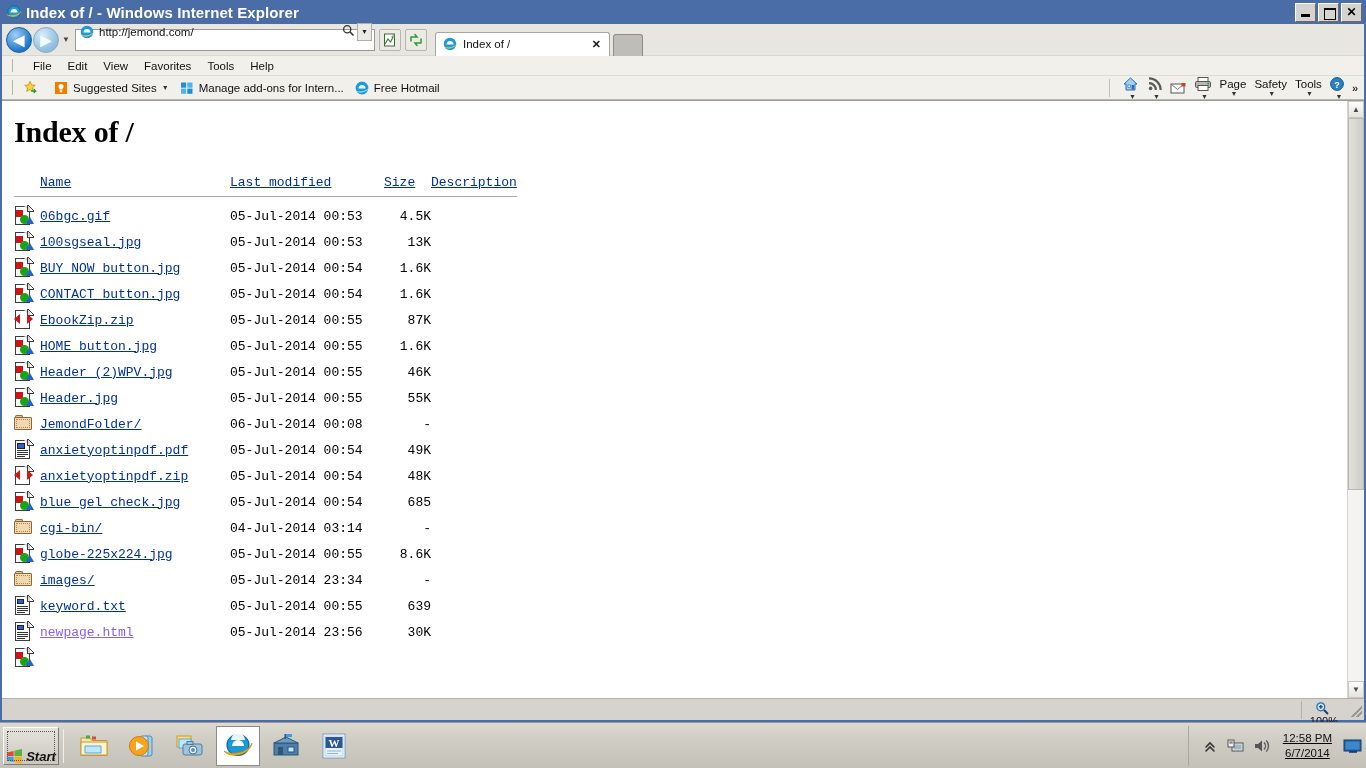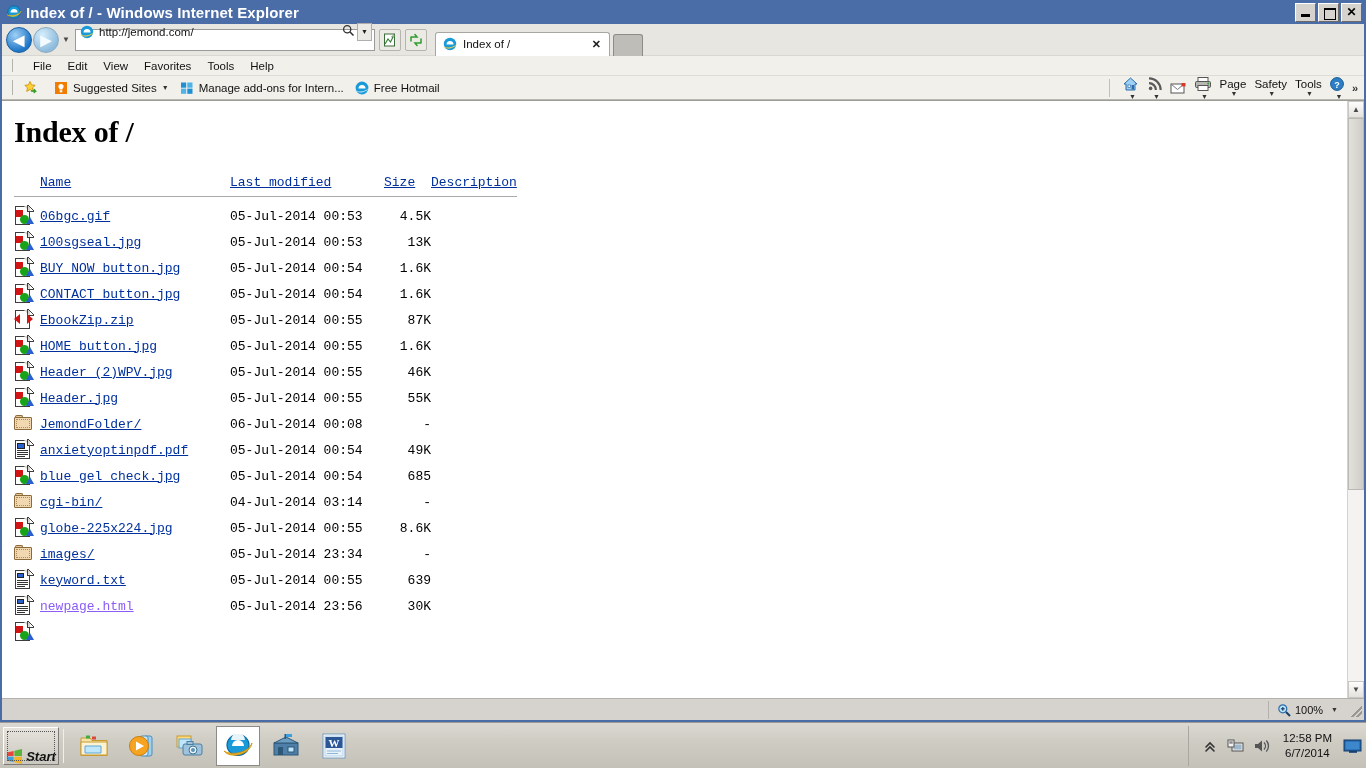--- a/index.html
+++ b/index.html
@@ -282,21 +282,21 @@
   #statusbar {
     height: 22px; flex:0 0 22px;
     background: #d6d3ce;
     border-top: 1px solid #b3b1ac;
     display:flex; align-items:center;
     padding: 0 2px 0 6px;
   }
   #statusbar .sb-left { flex:1 1 auto; font-size:11px; color:#222; }
   #zoombox {
     display:flex; align-items:center;
-    border-left:1px solid #b3b1ac; padding:0 6px 0 8px; height:18px;
+    border-left:1px solid #b3b1ac; padding:0 6px 0 8px; height:18px;flex-direction:column;
   }
   #zoombox .zicon { width:14px; height:14px; margin-right:4px; }
   #zoombox .zlabel { font-size:11px; color:#111; }
   #zoombox .zcaret { font-size:7px; color:#333; margin-left:8px; }
   #grip {
     width:14px; height:14px; margin-left:4px;
     background:
       linear-gradient(135deg, transparent 60%, #9a9894 60%, #9a9894 70%, transparent 70%),
       linear-gradient(135deg, transparent 78%, #9a9894 78%, #9a9894 88%, transparent 88%);
   }
@@ -325,20 +325,21 @@
     display:flex; align-items:center; justify-content:center;
   }
   .tbicon.active {
     background:#ffffff;
     border:1px solid #8d8b87;
   }
   #tray {
     margin-left:auto; display:flex; align-items:center;
     height: 40px; padding: 0 2px 0 8px;
     border-left:1px solid #a9a7a2;
+    text-decoration:underline;
   }
   #tray .tr-ico { width:22px; height:22px; display:flex; align-items:center; justify-content:center; margin:0 2px;}
   #clock { display:flex; flex-direction:column; align-items:center; margin:0 8px; line-height:1.25;}
   #clock .ctime, #clock .cdate { font-size:11.5px; color:#111; }
   #showdesk { width:22px; height:30px; margin-left:2px; display:flex; align-items:center; justify-content:center;}
 </style>
 </head>
 <body>
 
 <div id="window">
@@ -700,20 +701,34 @@
               <td class="c-name"><a href="#">anxietyoptinpdf.pdf</a></td>
               <td class="c-date">05-Jul-2014 00:54</td>
               <td class="c-size">49K</td>
               <td class="c-desc"></td>
             </tr>
             <tr class="file-row">
               <td class="c-icon">
                 <span class="ficon-box">
                   <span class="pagebase"></span>
                   <span class="corner-line"></span>
+                  <span class="zip-l"></span>
+                  <span class="zip-r"></span>
+                </span>
+              </td>
+              <td class="c-name"><a href="#">anxietyoptinpdf.zip</a></td>
+              <td class="c-date">05-Jul-2014 00:54</td>
+              <td class="c-size">48K</td>
+              <td class="c-desc"></td>
+            </tr>
+            <tr class="file-row">
+              <td class="c-icon">
+                <span class="ficon-box">
+                  <span class="pagebase"></span>
+                  <span class="corner-line"></span>
                   <span class="img-red"></span>
                   <span class="img-green"></span>
                   <span class="img-blue"></span>
                 </span>
               </td>
               <td class="c-name"><a href="#">blue gel check.jpg</a></td>
               <td class="c-date">05-Jul-2014 00:54</td>
               <td class="c-size">685</td>
               <td class="c-desc"></td>
             </tr>

